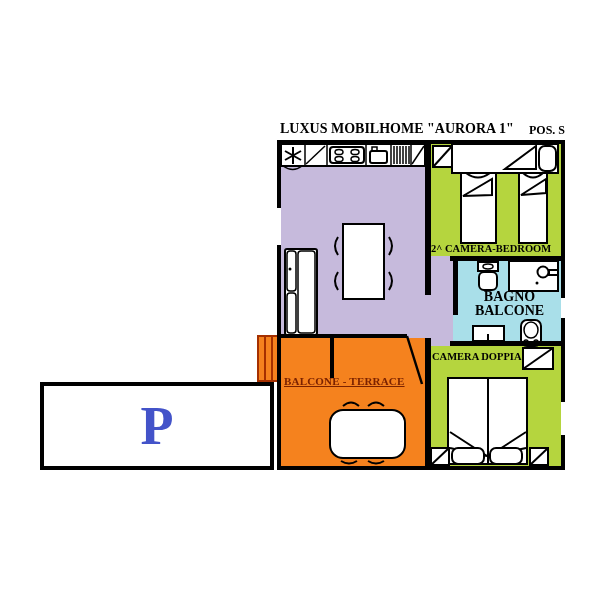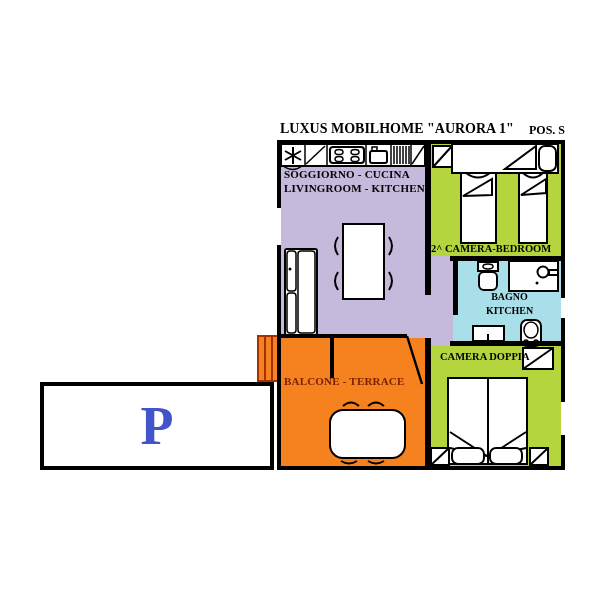--- a/index.html
+++ b/index.html
@@ -11,23 +11,23 @@
          font-family:"Liberation Serif",serif;}
   #svg-overlay{position:absolute;left:0;top:0;}
   .f{fill:#fff;stroke:#000;stroke-width:2;}
   .s{fill:none;stroke:#000;stroke-width:2;}
   .thin{fill:none;stroke:#000;stroke-width:1.5;}
   .dot{fill:#000;stroke:none;}
   .step{stroke:#A53000;stroke-width:2;}
   #title{left:280px;top:121px;width:228px;text-align:center;font-size:14px;}
   #pos{left:518px;top:123px;width:47px;text-align:right;font-size:12px;}
   #living-label{left:284px;top:167px;font-size:11px;line-height:14px;letter-spacing:.2px;}
-  #bedroom2-label{left:431px;top:243px;width:129px;font-size:10.5px;}
-  #bath-label{left:458px;top:290px;width:103px;text-align:center;font-size:10px;line-height:14px;}
-  #doppia-label{left:432px;top:349px;font-size:10.5px;line-height:15px;padding-left:8px;}
+  #bedroom2-label{left:431px;top:243px;width:110px;text-align:center;font-size:10.5px;}
+  #bath-label{left:458px;top:290px;width:103px;text-align:center;font-size:14px;line-height:14px;}
+  #doppia-label{left:432px;top:349px;font-size:10.5px;line-height:15px;}
   #terrace-label{left:284px;top:375px;font-size:11px;letter-spacing:.2px;}
   #parking{position:absolute;left:40px;top:382px;width:234px;height:88px;border:4px solid #000;
            box-sizing:border-box;background:#fff;display:flex;align-items:center;justify-content:center;}
   #parking-p{font-size:54px;font-weight:bold;line-height:1;font-family:"Liberation Serif",serif;}
 </style>
 </head>
 <body>
 
 <div id="canvas">
 
@@ -188,35 +188,31 @@
   <div class="wall" style="left:450px;top:256px;width:115px;height:5px;"></div>
   <div class="wall" style="left:453px;top:261px;width:5px;height:54px;"></div>
   <div class="wall" style="left:450px;top:341px;width:115px;height:5px;"></div>
   <div class="wall" style="left:425px;top:338px;width:6px;height:132px;"></div>
   <div class="wall" style="left:281px;top:334px;width:126px;height:4px;"></div>
   <div class="wall" style="left:330px;top:338px;width:4px;height:40px;"></div>
 
   <div class="label" id="title">LUXUS MOBILHOME "AURORA 1"</div>
   <div class="label" id="pos">POS. S</div>
 
-  <div class="label" id="living-label">
-    <div>SOGGIORNO - CUCINA</div>
-    <div>LIVINGROOM - KITCHEN</div>
-  </div>
 
   <div class="label" id="bedroom2-label">2^ CAMERA-BEDROOM</div>
 
   <div class="label" id="bath-label">
     <div>BAGNO</div>
-    <div>KITCHEN</div>
+    <div>BALCONE</div>
   </div>
 
   <div class="label" id="doppia-label">
     <div>CAMERA DOPPIA</div>
   </div>
 
-  <div class="label" id="terrace-label" style="color: rgb(123, 34, 0);">BALCONE - TERRACE</div>
+  <div class="label" id="terrace-label" style="color: rgb(123, 34, 0); text-decoration: underline;">BALCONE - TERRACE</div>
 
   <div id="parking">
     <span id="parking-p" style="color: rgb(67, 83, 201);">P</span>
   </div>
 
 </div>
 
 </body></html>

